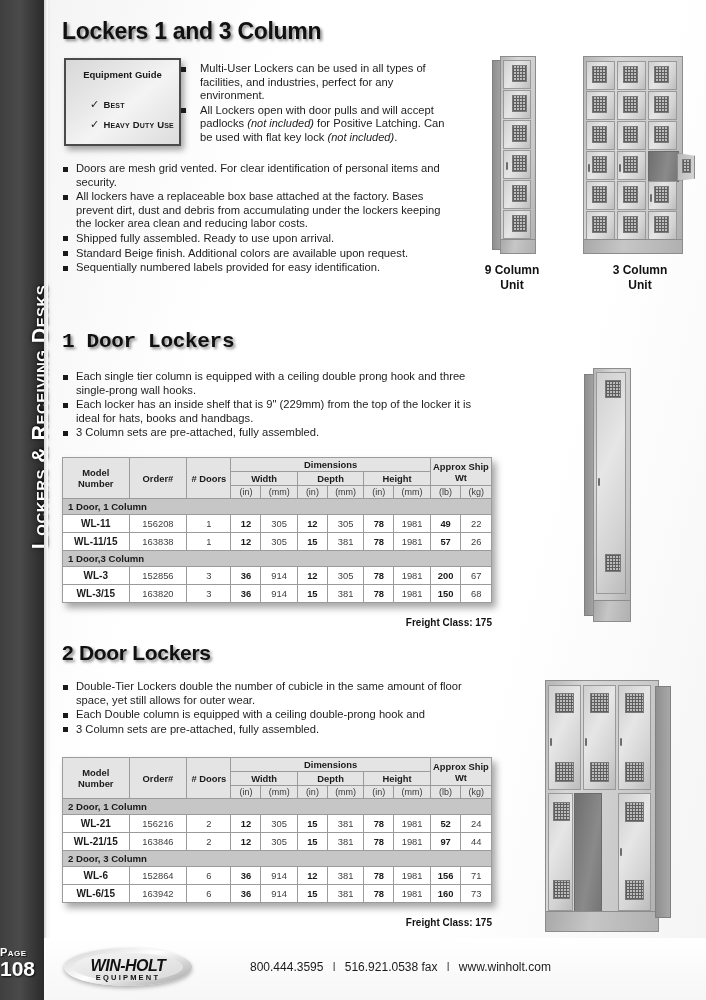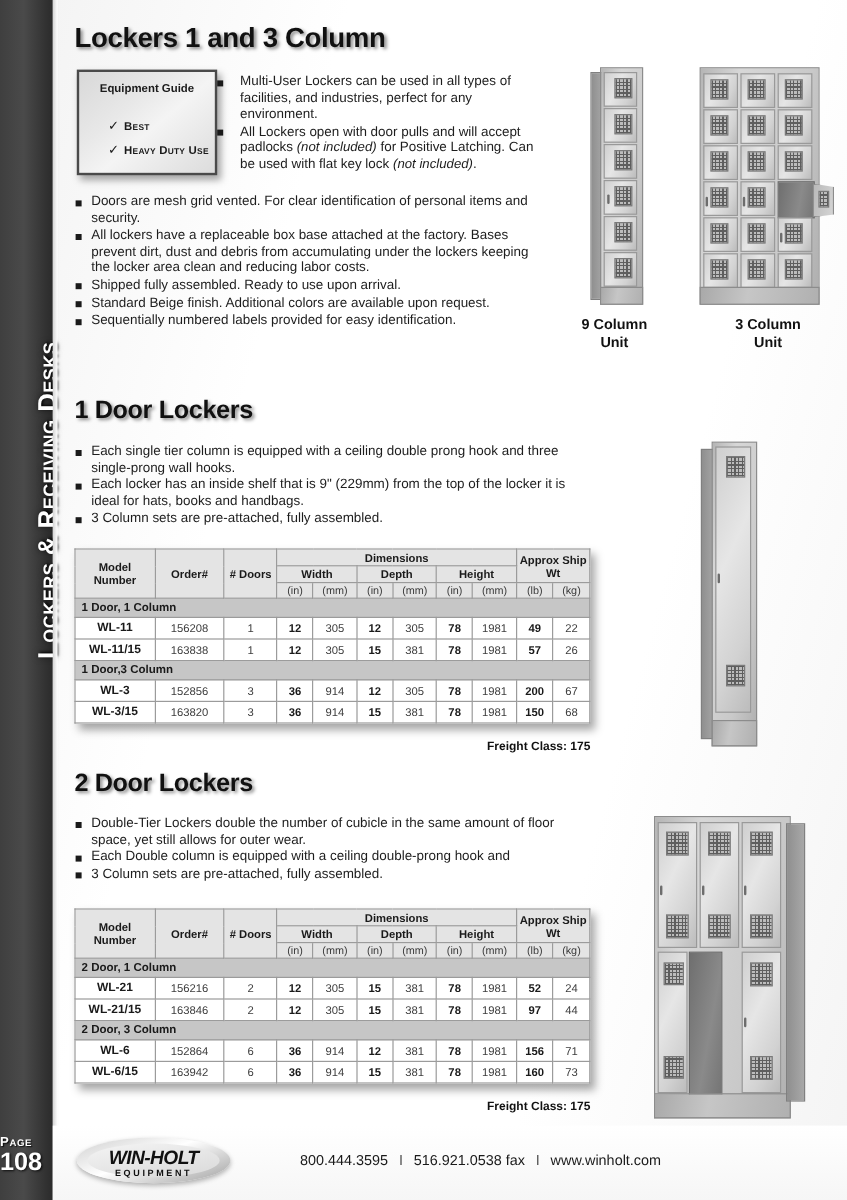--- a/index.html
+++ b/index.html
@@ -33,21 +33,21 @@
   .page-badge .pn{display:block;font-size:21px;font-weight:bold;line-height:22px;
      text-shadow:1px 1px 2px rgba(0,0,0,.8);}
 
   
   h1.sect{
     position:absolute;margin:0;font-size:23px;font-weight:bold;color:#111;
     letter-spacing:-.3px;
     text-shadow:2px 2px 3px rgba(0,0,0,.45);
   }
   #h-main{left:62px;top:18px;}
-  #h-1door{left:62px;top:330px;font-size:21px;}
+  #h-1door{left:62px;top:330px;font-size:21px;font-family:Liberation Mono, monospace;}
   #h-2door{left:62px;top:641px;font-size:21px;}
 
   
   .eq-box{position:absolute;left:64px;top:58px;width:113px;height:84px;
     background:linear-gradient(140deg,#d8d8d8 0%,#e8e8e8 35%,#f4f4f4 55%,#dcdcdc 100%);
     border:2px solid #4a4a4a;
     box-shadow:3px 4px 6px rgba(0,0,0,.35);
     padding:0;}
   .eq-title{position:absolute;left:0;right:0;top:9px;text-align:center;
     font-size:9.5px;font-weight:bold;color:#1a1a1a;}

